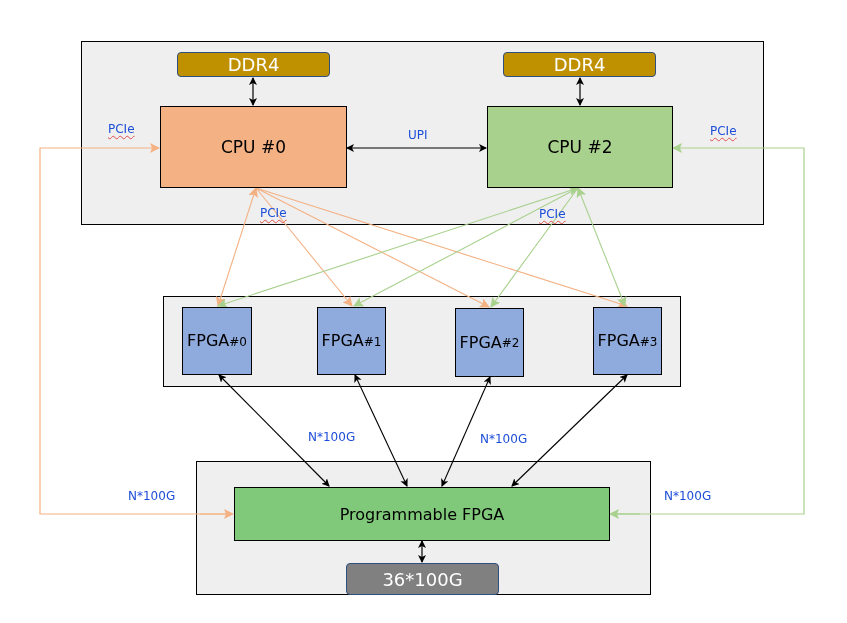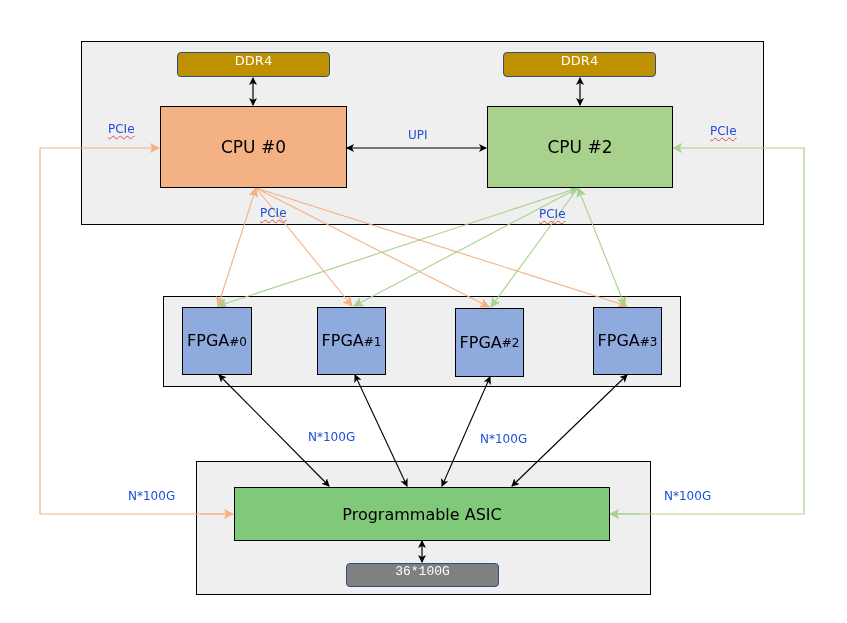--- a/index.html
+++ b/index.html
@@ -2,21 +2,21 @@
 <html><head>
 <meta charset="utf-8">
 <style>
   html, body { margin:0; padding:0; background:#ffffff; }
   body { width:847px; height:623px; position:relative; overflow:hidden;
          font-family: "DejaVu Sans", "Liberation Sans", sans-serif; }
   .container { position:absolute; background:#efefef; border:1px solid #000; box-sizing:border-box; }
   .box { position:absolute; border:1px solid #000; box-sizing:border-box;
          display:flex; align-items:center; justify-content:center; color:#000000; text-align:center; }
   .pill { position:absolute; border:1px solid #2f4f7f; border-radius:4px; box-sizing:border-box;
-          display:flex; justify-content:center; color:#fff; font-size:13px; }
+          display:flex; align-items:center; justify-content:center; color:#fff; font-size:18px; }
   .cpu-label { font-size:17px; }
   .fpga { flex-direction:row; line-height:1.1; }
   .fpga .t { font-size:16px; }
   .fpga .n { font-size:12px; margin-top:3px; }
   .asic-label { font-size:16px; }
   .lbl { position:absolute; font-size:12px; color:#1d4ed8; white-space:nowrap; }
   .squig { text-decoration: underline wavy #e05050; text-decoration-thickness:1px; text-underline-offset:2px; }
   svg.wires { position:absolute; left:0; top:0; }
 </style>
 </head>
@@ -93,23 +93,23 @@
 <div class="box fpga" style="left:455px;top:308px;width:69px;height:69px;background:#8faadc;">
   <span class="t">FPGA</span>
   <span class="n">#2</span>
 </div>
 <div class="box fpga" style="left:593px;top:307px;width:69px;height:68px;background:#8faadc;">
   <span class="t">FPGA</span>
   <span class="n">#3</span>
 </div>
 
 <div class="box" style="left:234px;top:487px;width:376px;height:54px;background:#81c97a;">
-  <span class="asic-label">Programmable ASIC</span>
+  <span class="asic-label">Programmable FPGA</span>
 </div>
-<div class="pill" style="left:346px;top:563px;width:153px;height:24px;background:#808080;font-family:Liberation Mono, monospace;">
+<div class="pill" style="left:346px;top:563px;width:153px;height:32px;background:#808080;">
   <span>36*100G</span>
 </div>
 
 <span class="lbl squig" style="left:108px;top:122px;">PCIe</span>
 <span class="lbl squig" style="left:710px;top:124px;">PCIe</span>
 <span class="lbl" style="left:408px;top:128px;text-align:right;">UPI</span>
 <span class="lbl squig" style="left:260px;top:206px;">PCIe</span>
 <span class="lbl squig" style="left:539px;top:207px;">PCIe</span>
 <span class="lbl" style="left:308px;top:430px;">N*100G</span>
 <span class="lbl" style="left:480px;top:432px;">N*100G</span>

